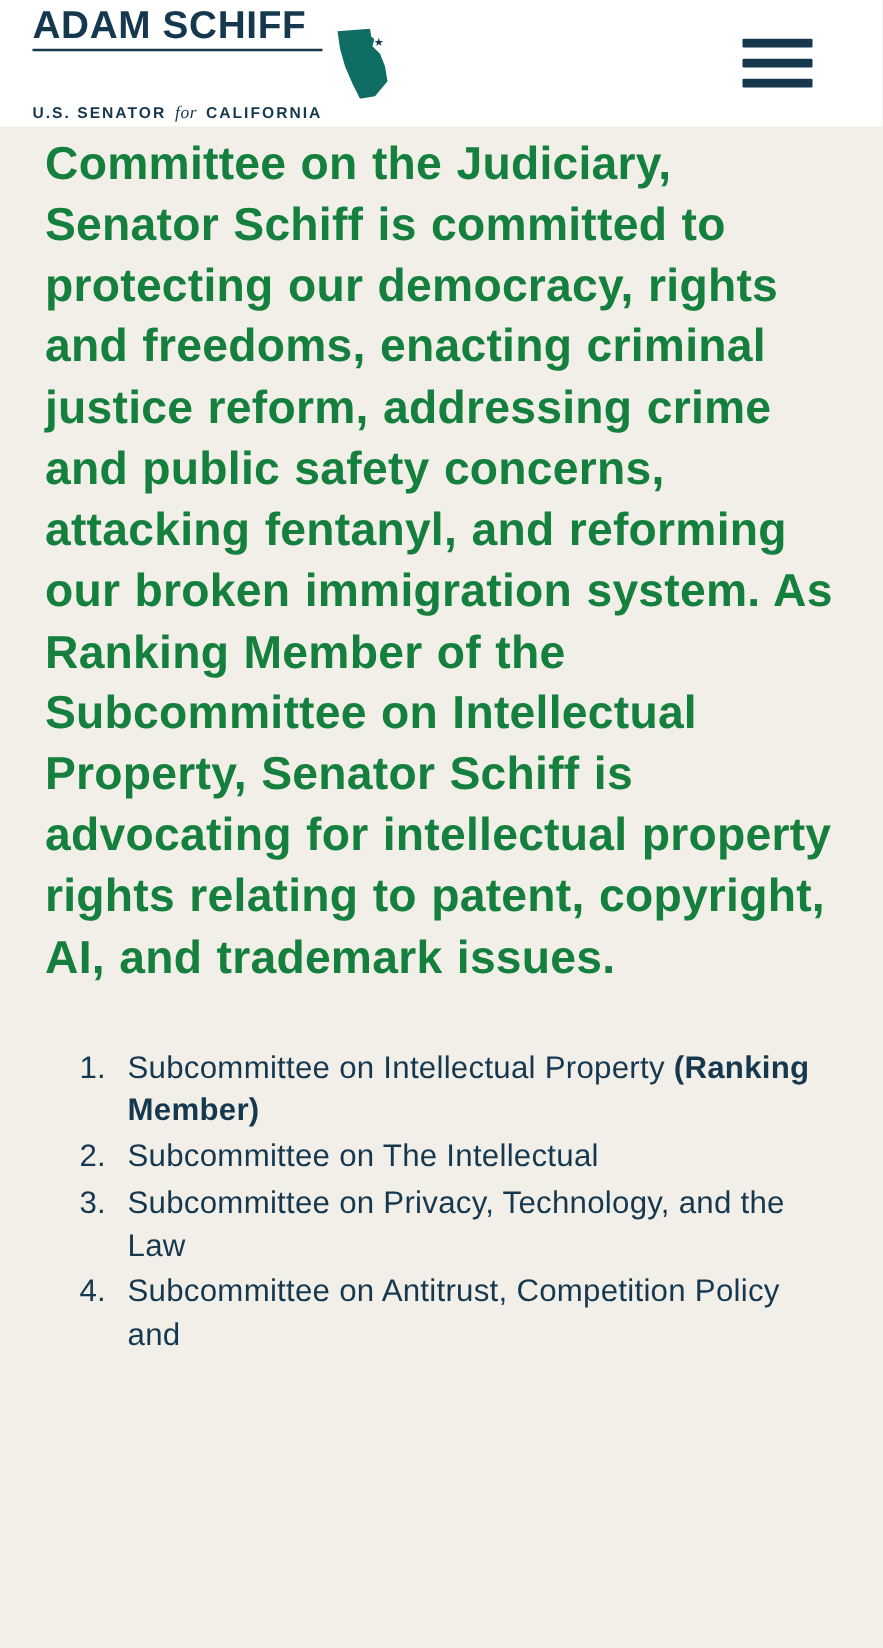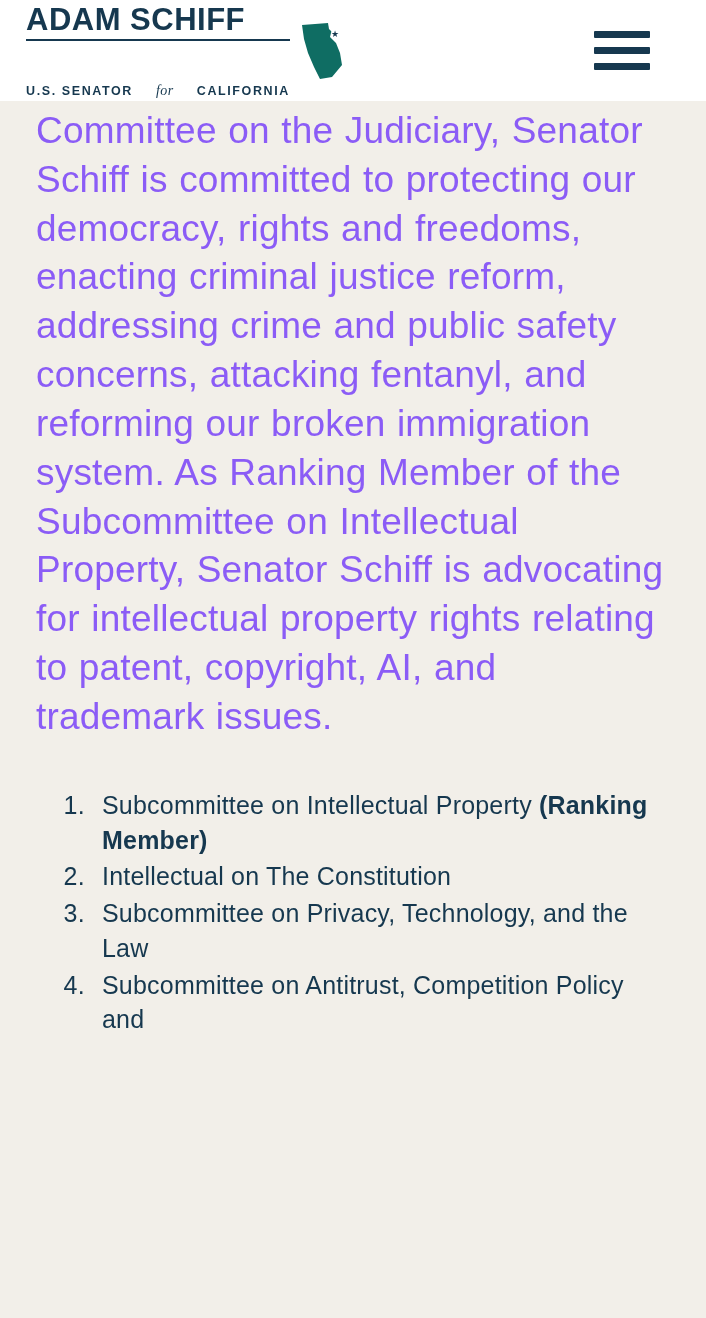--- a/index.html
+++ b/index.html
@@ -54,21 +54,21 @@
     width: 100%;
   }
   .logo-sub {
     font-size: 12.5px;
     letter-spacing: 1.6px;
     color: #16384f;
     font-weight: bold;
     white-space: nowrap;
     display: flex;
     align-items: baseline;
-    gap: 23px;
+    gap: 7px;
   }
   .logo-sub .for {
     font-family: "Liberation Serif", serif;
     font-style: italic;
     font-weight: normal;
     letter-spacing: 0.5px;
     font-size: 14px;
     text-transform: lowercase;
     margin-top: 39px;
   }
@@ -101,27 +101,28 @@
     border-radius: 1px;
   }
 
   
   .content {
     padding: 0 36px;
     box-sizing: border-box;
     width: 706px;
   }
   .body-copy {
-    color: #8b5cf6;
+    color: #15803d;
     font-size: 37px;
     line-height: 1.32;
     letter-spacing: 0.2px;
     margin: 0;
     padding-top: 6px;
     word-spacing: 1px;
+    font-weight: bold;
   }
 
   ol.committee-list {
     color: #16384f;
     font-size: 25px;
     line-height: 1.39;
     margin: 46px 0 0 0;
     padding-left: 56px;
     letter-spacing: 0.2px;
   }
@@ -164,21 +165,21 @@
 </header>
 
 <main class="content">
   <p class="body-copy">Committee on the Judiciary, Senator Schiff is committed to protecting our democracy, rights and freedoms, enacting criminal justice reform, addressing crime and public safety concerns, attacking fentanyl, and reforming our broken immigration system. As Ranking Member of the Subcommittee on Intellectual Property, Senator Schiff is advocating for intellectual property rights relating to patent, copyright, AI, and trademark issues.</p>
 
   <ol class="committee-list">
     <li>
       <span>Subcommittee on Intellectual Property </span><b>(Ranking Member)</b>
     </li>
     <li>
-      <span>Intellectual on The Constitution</span><b></b>
+      <span>Subcommittee on The Intellectual</span><b></b>
     </li>
     <li>
       <span>Subcommittee on Privacy, Technology, and the Law</span><b></b>
     </li>
     <li>
       <span>Subcommittee on Antitrust, Competition Policy and</span><b></b>
     </li>
   </ol>
 </main>
 

